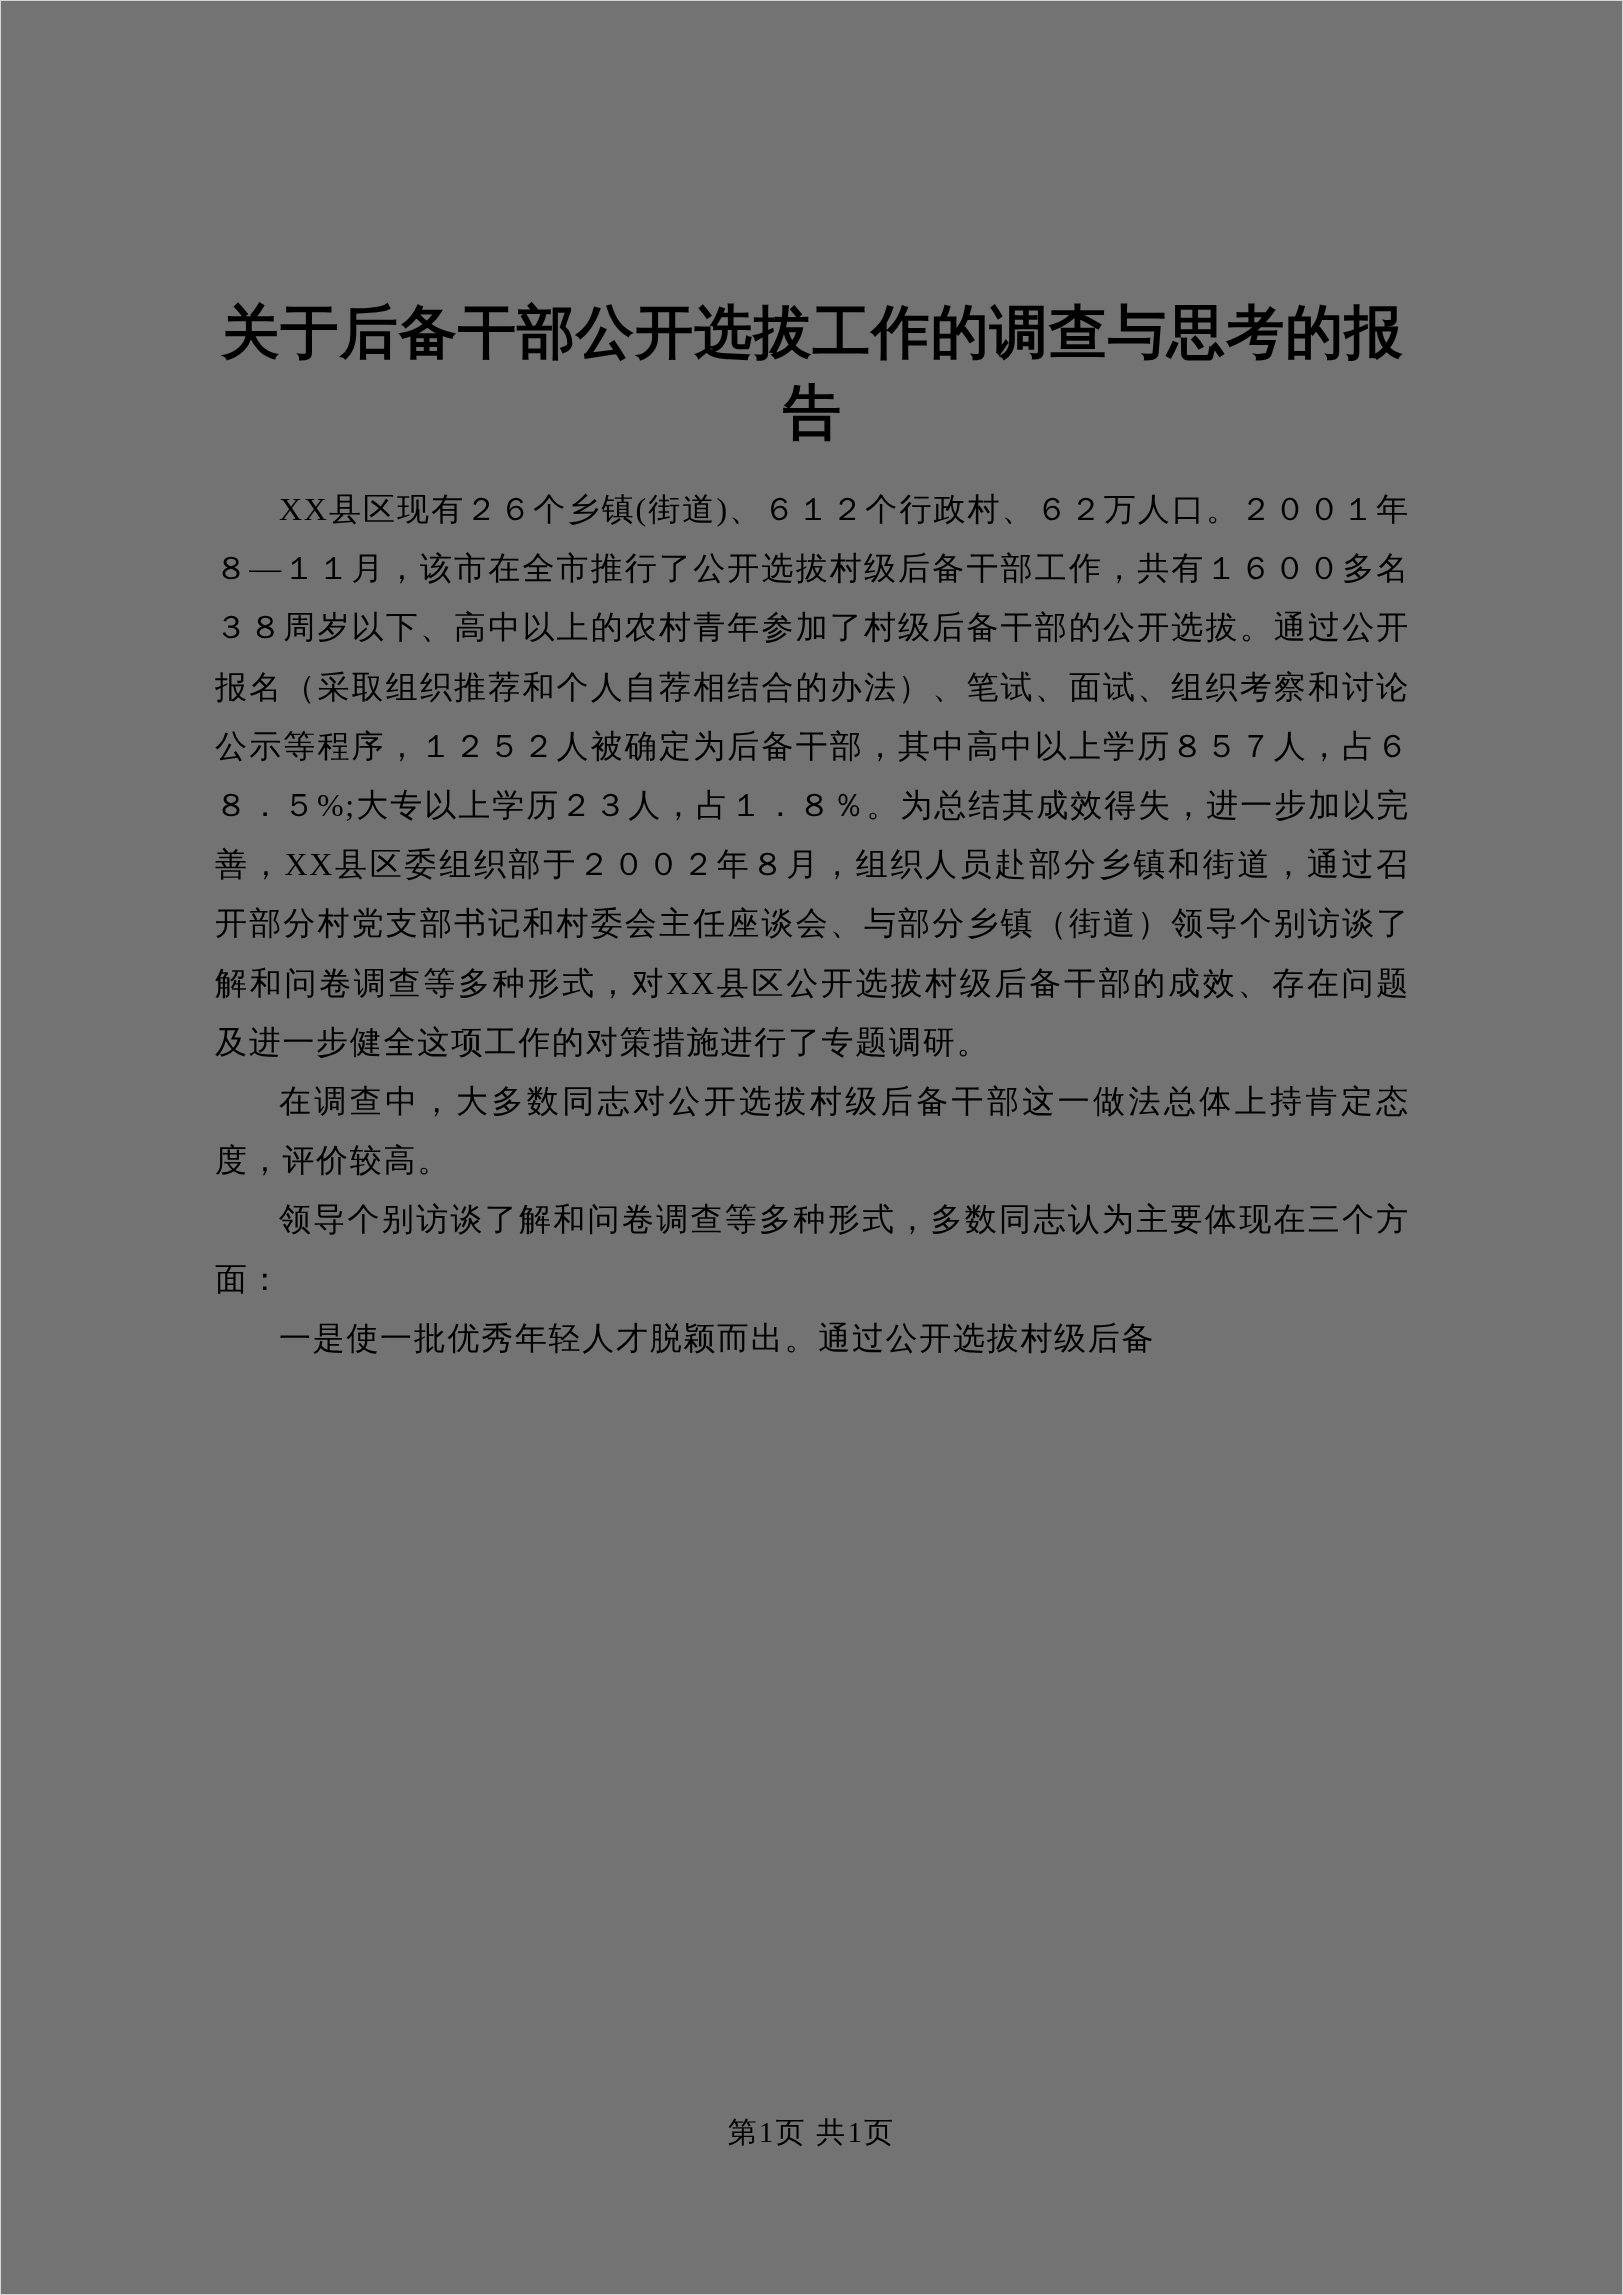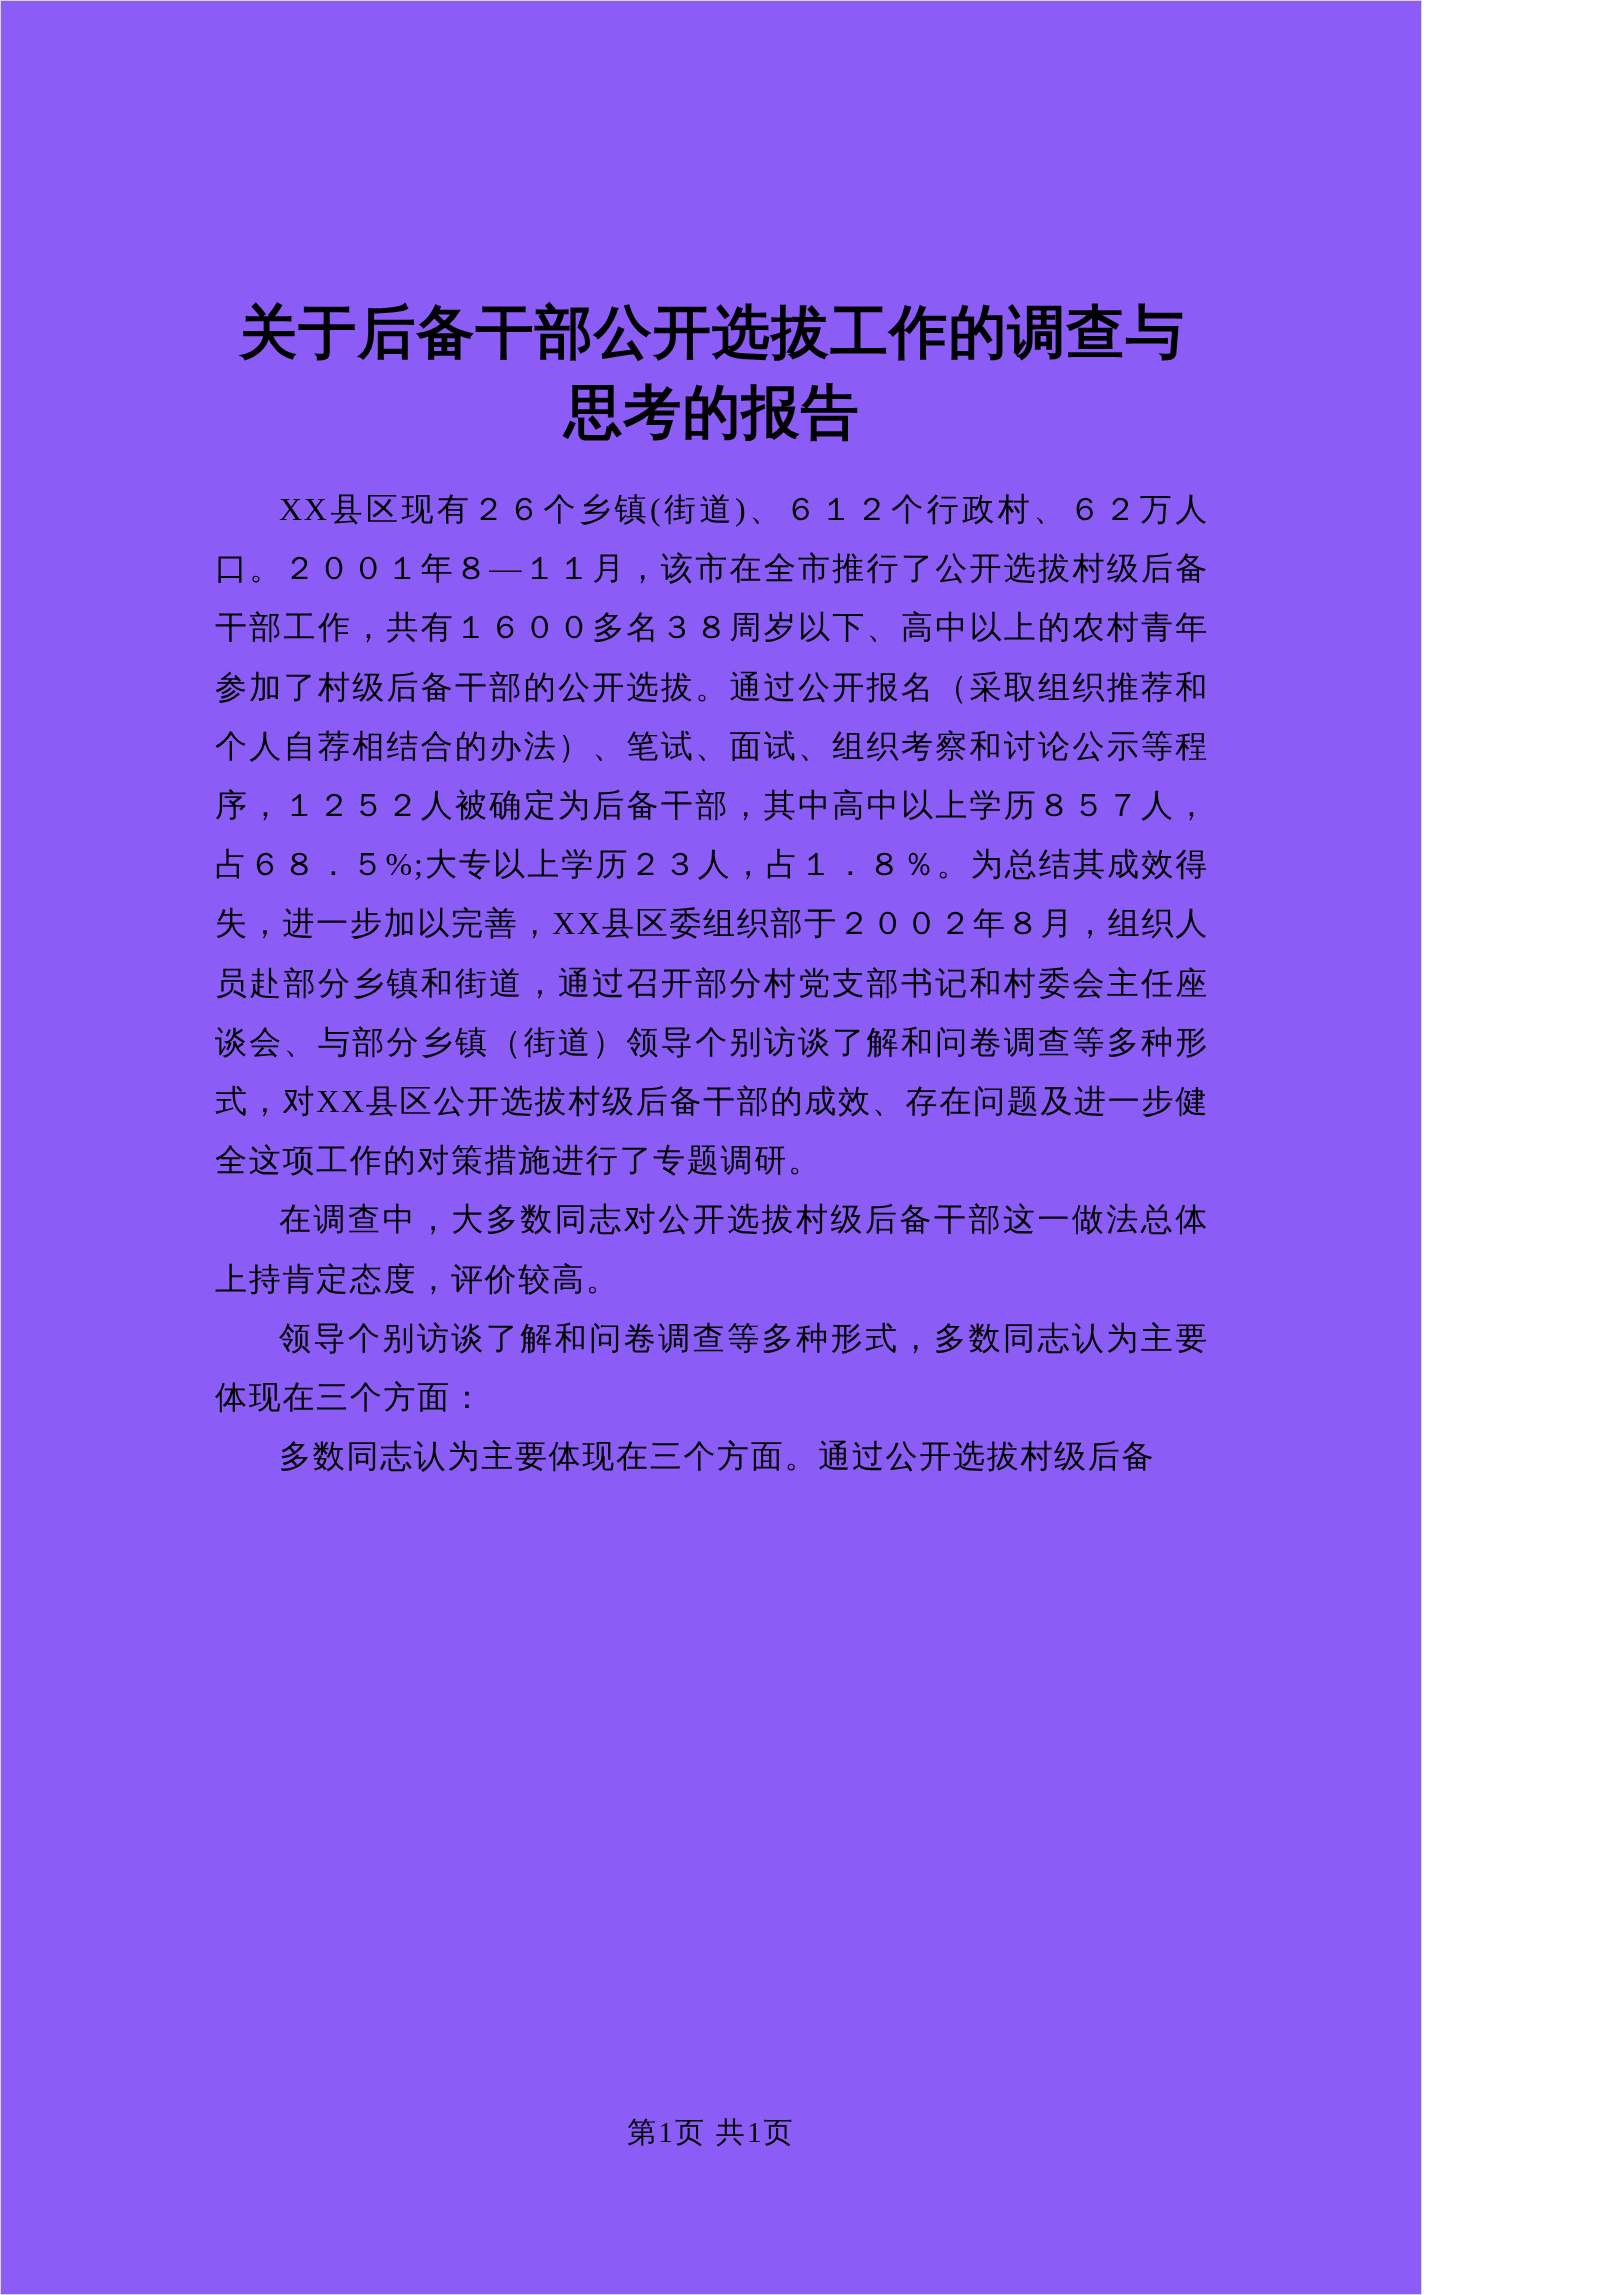--- a/index.html
+++ b/index.html
@@ -6,23 +6,23 @@
     html, body { margin: 0; padding: 0; }
     body {
       width: 1623px;
       height: 2295px;
       background: #ffffff;
       color: #000000;
       font-family: "Liberation Serif", "DejaVu Serif", serif;
     }
     .page {
       position: relative;
-      width: 1422px;
+      width: 1623px;
       height: 2295px;
-      background: #8b5cf6;
+      background: #737373;
       border: 1.7px solid #d6d6d6;
       padding: 292px 212px 0 214px;
       overflow: hidden;
     }
     .doc-title {
       margin: 0 0 27px 0;
       font-size: 58px;
       font-weight: bold;
       line-height: 1.38;
       text-align: center;
@@ -52,21 +52,21 @@
 <body>
 
 <div class="page">
 
   <h1 class="doc-title">关于后备干部公开选拔工作的调查与思考的报告</h1>
 
   <div class="doc-body">
     <p>XX县区现有２６个乡镇(街道)、６１２个行政村、６２万人口。２００１年８—１１月，该市在全市推行了公开选拔村级后备干部工作，共有１６００多名３８周岁以下、高中以上的农村青年参加了村级后备干部的公开选拔。通过公开报名（采取组织推荐和个人自荐相结合的办法）、笔试、面试、组织考察和讨论公示等程序，１２５２人被确定为后备干部，其中高中以上学历８５７人，占６８．５%;大专以上学历２３人，占１．８％。为总结其成效得失，进一步加以完善，XX县区委组织部于２００２年８月，组织人员赴部分乡镇和街道，通过召开部分村党支部书记和村委会主任座谈会、与部分乡镇（街道）领导个别访谈了解和问卷调查等多种形式，对XX县区公开选拔村级后备干部的成效、存在问题及进一步健全这项工作的对策措施进行了专题调研。</p>
     <p>在调查中，大多数同志对公开选拔村级后备干部这一做法总体上持肯定态度，评价较高。</p>
     <p>领导个别访谈了解和问卷调查等多种形式，多数同志认为主要体现在三个方面：</p>
-    <p>多数同志认为主要体现在三个方面。通过公开选拔村级后备</p>
+    <p>一是使一批优秀年轻人才脱颖而出。通过公开选拔村级后备</p>
   </div>
 
   <div class="page-footer">
     <span>第1页 共1页</span>
   </div>
 
 </div>
 
 
 </body></html>

